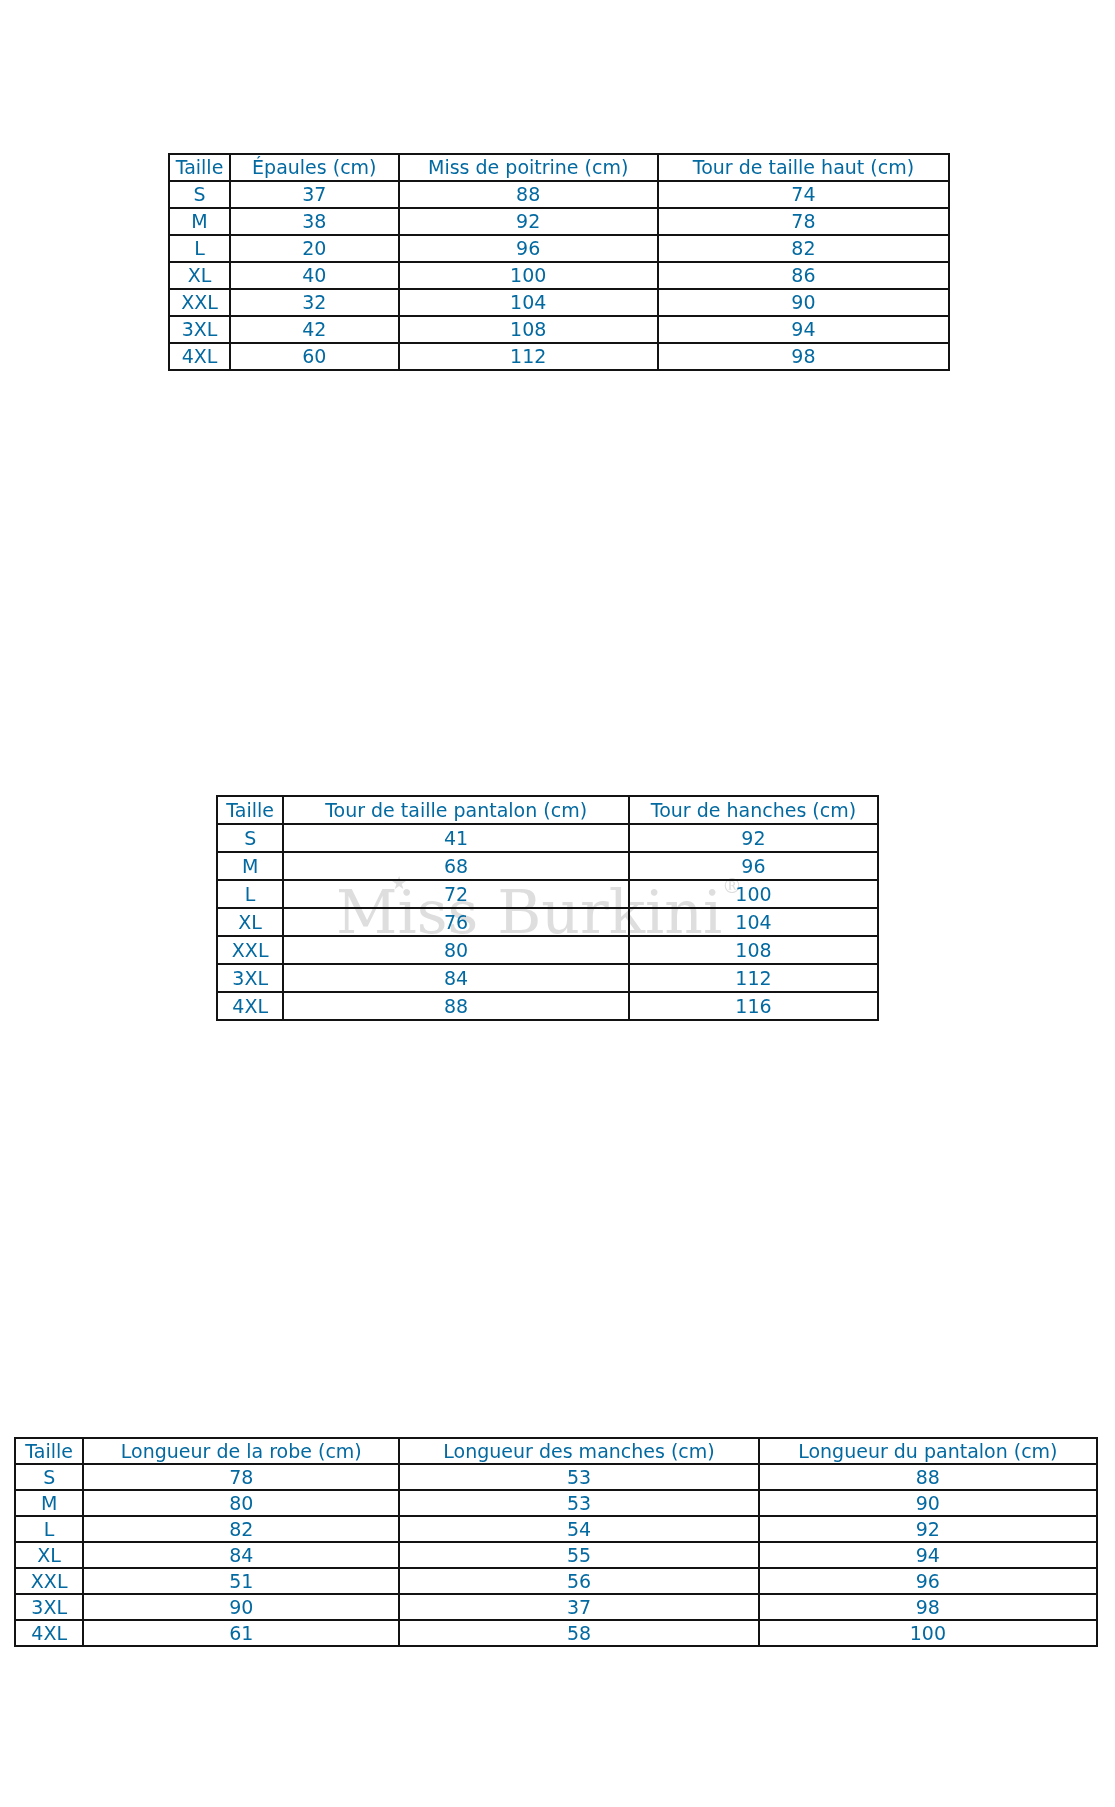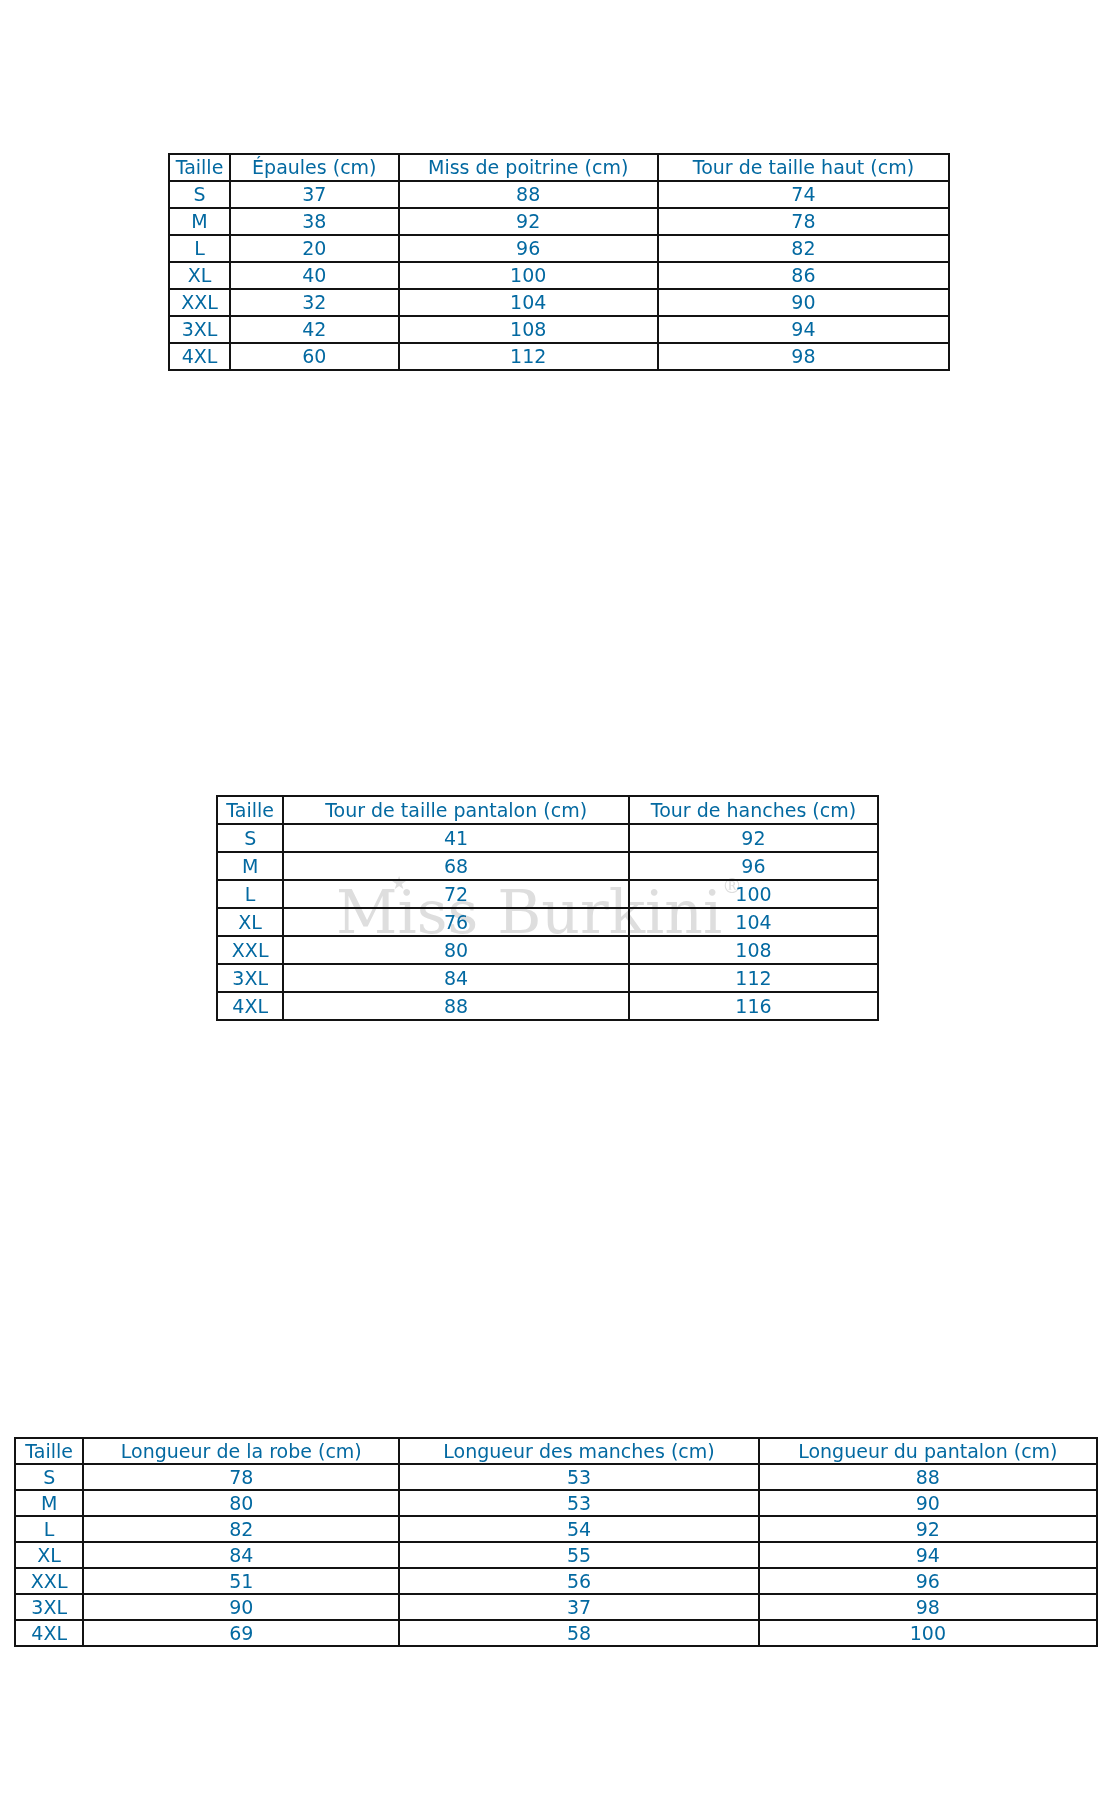--- a/index.html
+++ b/index.html
@@ -228,20 +228,20 @@
           <td>96</td>
         </tr>
         <tr>
           <td>3XL</td>
           <td>90</td>
           <td>37</td>
           <td>98</td>
         </tr>
         <tr>
           <td>4XL</td>
-          <td>69</td>
+          <td>61</td>
           <td>58</td>
           <td>100</td>
         </tr>
       </tbody>
     </table>
 
 </div>
 
 </body></html>

